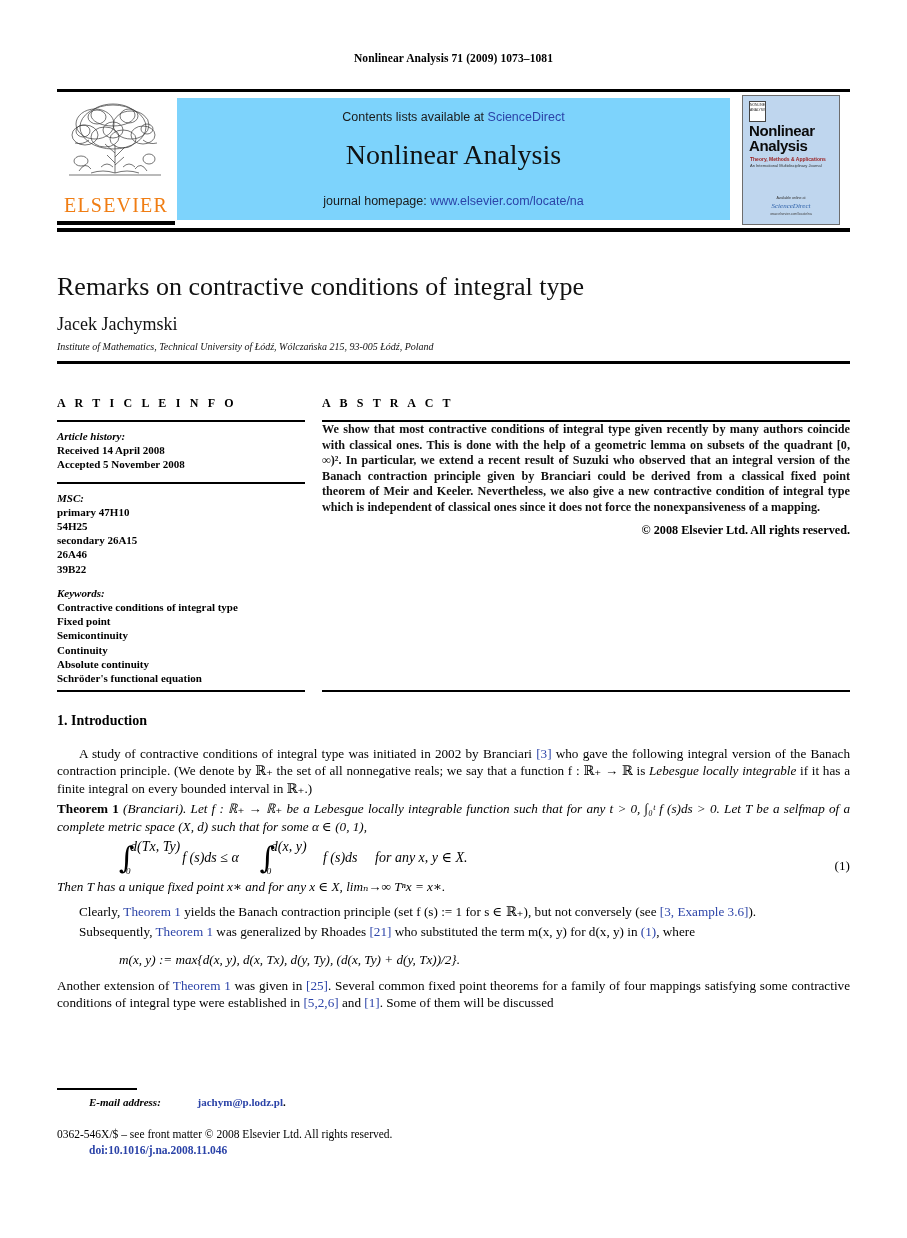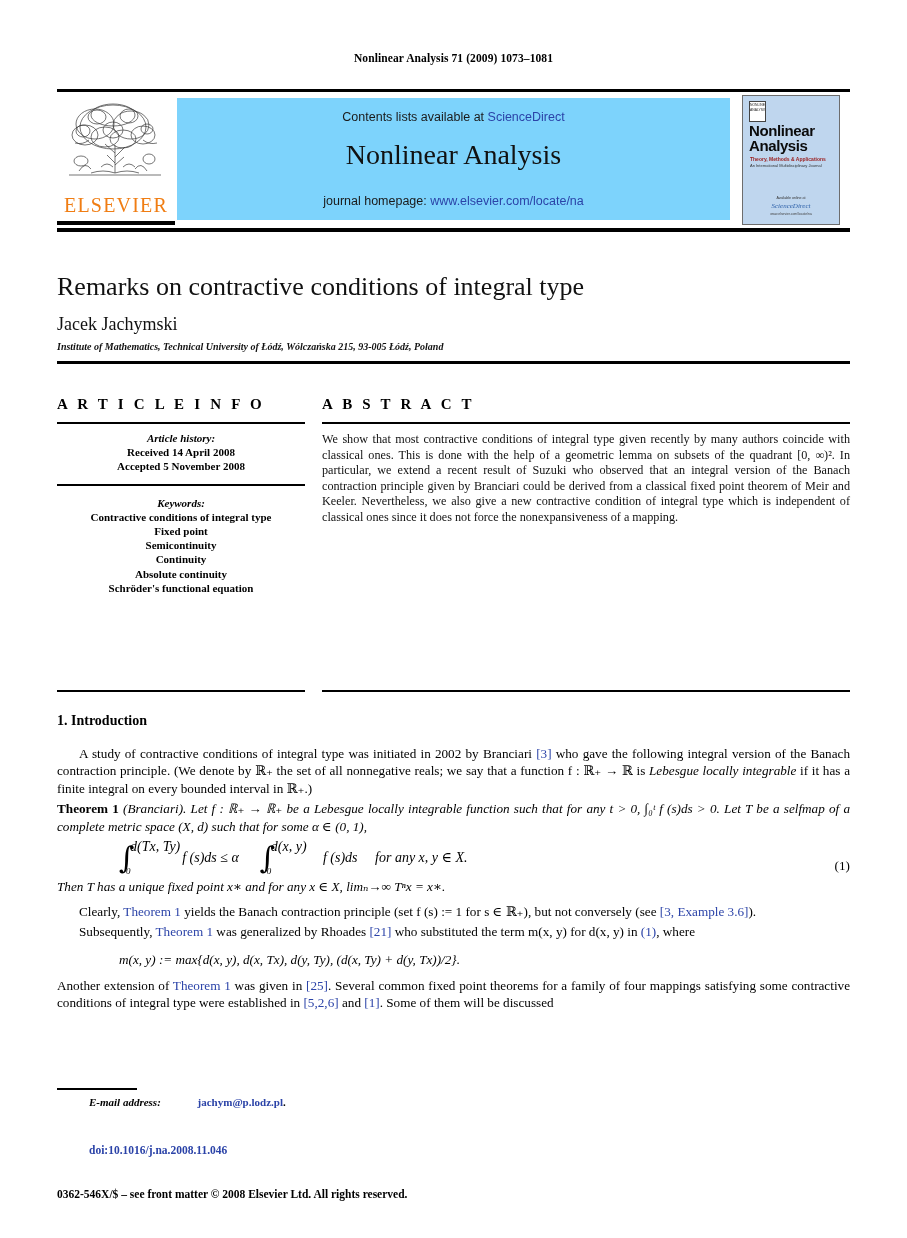--- a/index.html
+++ b/index.html
@@ -217,21 +217,21 @@
     width: 790px;
     font-size: 18px;
     color: #111;
   }
   .affiliation {
     position: absolute;
     left: 57px; top: 341px;
     width: 790px;
     font-size: 10px;
     font-style: italic;
-    font-weight: bold;
+    font-weight: normal;
     color: #111;
   }
   .rule-title-bottom {
     position: absolute;
     left: 57px; top: 361px;
     width: 793px; height: 3px;
     background: #000;
   }
 
   
@@ -240,49 +240,48 @@
     left: 57px; top: 396px;
     width: 248px;
   }
   .col-right {
     position: absolute;
     left: 322px; top: 396px;
     width: 528px;
   }
   .sec-head {
     font-family: "Liberation Serif", serif;
-    font-size: 15px;
+    font-size: 12px;
     font-weight: bold;
     letter-spacing: 3.2px;
   }
   .hr-thin {
     height: 2px;
     background: #000;
     margin-top: 9px;
   }
   .info-block {
     margin-top: 7px;
     font-size: 11px;
     line-height: 14.2px;
     font-weight: bold;
-    text-align: center;
   }
   .info-block .lab {
     font-style: italic;
   }
   .hr-thin-2 {
     height: 2px;
     background: #000;
     margin-top: 10px;
   }
   .abstract-body {
-    margin-top: 8px;
+    margin-top: 0;
     font-size: 12.2px;
     line-height: 15.6px;
-    font-weight: normal;
+    font-weight: bold;
     text-align: justify;
     color: #111;
   }
   .copyright {
     margin-top: 7px;
     font-size: 12.2px;
     font-weight: bold;
     text-align: right;
   }
   .hr-left-end {
@@ -381,23 +380,23 @@
   .email-line {
     position: absolute;
     left: 75px; top: 1096px;
     font-size: 11px;
     font-weight: bold;
   }
   .email-line .lab { font-style: italic; margin-left: 14px; }
   .email-line .lnk { color: #2b43a8; padding-left: 34px; }
   .issn-line {
     position: absolute;
-    left: 57px; top: 1188px;
+    left: 57px; top: 1128px;
     font-size: 11.5px;
-    font-weight: bold;
+    font-weight: normal;
   }
   .doi-line {
     position: absolute;
     left: 57px; top: 1144px;
     font-size: 11.5px;
     font-weight: bold;
     color: #2b43a8;
     margin-left: 32px;
   }
 </style>
@@ -476,36 +475,45 @@
     <div class="hr-thin"></div>
 
     <div class="info-block">
       <div class="lab">Article history:</div>
       <div>Received 14 April 2008</div>
       <div>Accepted 5 November 2008</div>
     </div>
 
     <div class="hr-thin-2"></div>
 
+    <div class="info-block">
+      <div class="lab">MSC:</div>
+      <div>primary 47H10</div>
+      <div>54H25</div>
+      <div>secondary 26A15</div>
+      <div>26A46</div>
+      <div>39B22</div>
+    </div>
 
     <div class="info-block" style="margin-top:10px">
       <div class="lab">Keywords:</div>
       <div>Contractive conditions of integral type</div>
       <div>Fixed point</div>
       <div>Semicontinuity</div>
       <div>Continuity</div>
       <div>Absolute continuity</div>
       <div>Schröder's functional equation</div>
     </div>
   </div>
 
   <div class="col-right">
     <div class="sec-head">A B S T R A C T</div>
     <div class="hr-thin"></div>
     <div class="abstract-body">We show that most contractive conditions of integral type given recently by many authors coincide with classical ones. This is done with the help of a geometric lemma on subsets of the quadrant [0, ∞)². In particular, we extend a recent result of Suzuki who observed that an integral version of the Banach contraction principle given by Branciari could be derived from a classical fixed point theorem of Meir and Keeler. Nevertheless, we also give a new contractive condition of integral type which is independent of classical ones since it does not force the nonexpansiveness of a mapping.</div>
+    <div class="copyright">© 2008 Elsevier Ltd. All rights reserved.</div>
   </div>
 
   <div class="hr-left-end"></div>
   <div class="hr-right-end"></div>
 
   <div class="section-title">1. Introduction</div>
 
   <div class="body-area">
 
     <p class="indent"><span>A study of contractive conditions of integral type was initiated in 2002 by Branciari </span><span class="lnk">[3]</span><span> who gave the following integral version of the Banach contraction principle. (We denote by ℝ₊ the set of all nonnegative reals; we say that a function f : ℝ₊ → ℝ is </span><span class="ital">Lebesgue locally integrable</span><span> if it has a finite integral on every bounded interval in ℝ₊.)</span></p>

